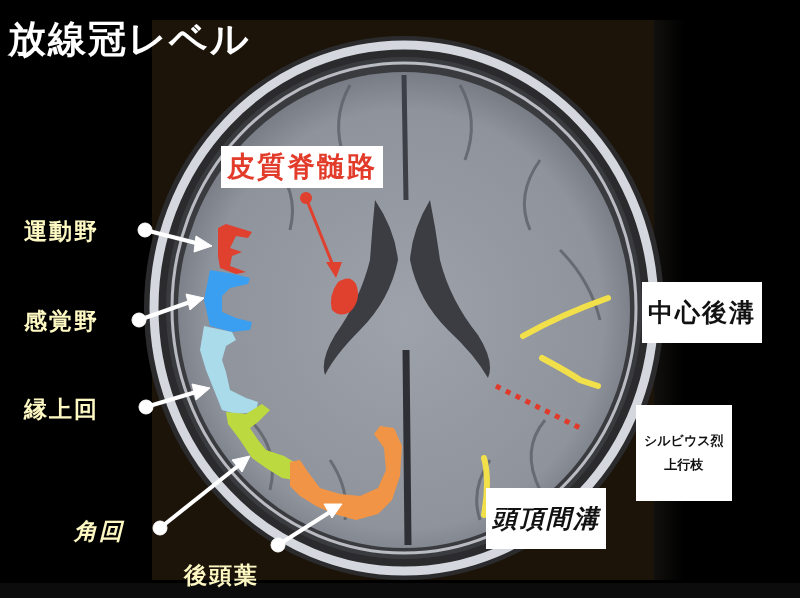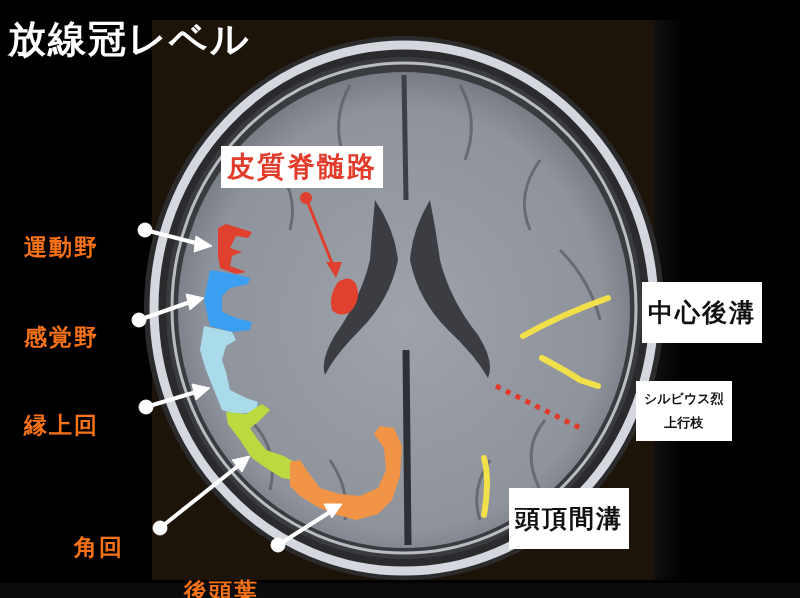--- a/index.html
+++ b/index.html
@@ -3,25 +3,25 @@
 <meta charset="utf-8">
 <style>
   html, body { margin:0; padding:0; background:#000; }
   body { width:800px; height:598px; position:relative; overflow:hidden; font-family:"DejaVu Sans", sans-serif; }
   .stage { position:absolute; left:0; top:0; width:710px; height:598px; background:#000; }
   .bg-panel { position:absolute; left:152px; top:20px; width:502px; height:560px; background:#1c1409; }
   .bg-panel-fade { position:absolute; left:654px; top:20px; width:30px; height:560px; background:linear-gradient(90deg,#11100e,#000); }
   .bottom-band { position:absolute; left:0; top:583px; width:800px; height:15px; background:#0c0c0c; }
   svg.brain { position:absolute; left:0; top:0; }
   .title { position:absolute; left:8px; top:14px; color:#fff; font-size:38px; font-weight:bold; letter-spacing:2px; white-space:nowrap; }
-  .lbl-white { position:absolute; color:#f97316; font-size:23px; font-weight:bold; letter-spacing:2px; white-space:nowrap;margin-top:16px; }
+  .lbl-white { position:absolute; color:#fef9c3; font-size:23px; font-weight:bold; letter-spacing:2px; white-space:nowrap; }
   .box { position:absolute; background:#fff; white-space:nowrap; font-weight:bold; }
   .box-red { color:#e23b2a; font-size:28px; padding:2px 6px; letter-spacing:2px; }
   .box-black { color:#111; font-size:25px; padding:14px 6px; letter-spacing:2px; }
-  .box-small { color:#111; font-size:13px; padding:6px 8px; text-align:center; line-height:24px; }
+  .box-small { color:#111; font-size:13px; padding:24px 8px; text-align:center; line-height:24px;margin-top:24px; }
 </style>
 </head>
 <body>
 
 <div class="stage">
   <div class="bg-panel"></div>
   <div class="bg-panel-fade"></div>
   <div class="bottom-band"></div>
 
   <svg class="brain" width="800" height="598" viewBox="0 0 800 598">
@@ -95,23 +95,23 @@
       <line x1="278" y1="545" x2="330" y2="512" stroke-width="4"></line>
       <polygon points="342,504 324,504 332,518"></polygon>
     </g>
   </svg>
 
   <div class="title">放線冠レベル</div>
 
   <div class="lbl-white" style="left:24px;top:216px;">運動野</div>
   <div class="lbl-white" style="left:24px;top:306px;">感覚野</div>
   <div class="lbl-white" style="left:24px;top:394px;">縁上回</div>
-  <div class="lbl-white" style="left:74px;top:516px;">角回</div>
+  <div class="lbl-white" style="left:74px;top:516px;font-style:italic;">角回</div>
   <div class="lbl-white" style="left:184px;top:560px;">後頭葉</div>
 
   <div class="box box-red" style="left:221px;top:146px;">皮質脊髄路</div>
   <div class="box box-black" style="left:642px;top:282px;">中心後溝</div>
   <div class="box box-small" style="left:636px;top:381px;">
     <div>シルビウス烈</div>
     <div>上行枝</div>
   </div>
-  <div class="box box-black" style="left:509px;top:488px;">頭頂間溝</div>
+  <div class="box box-black" style="left:486px;top:488px;font-style:italic;">頭頂間溝</div>
 </div>
 
 </body></html>

